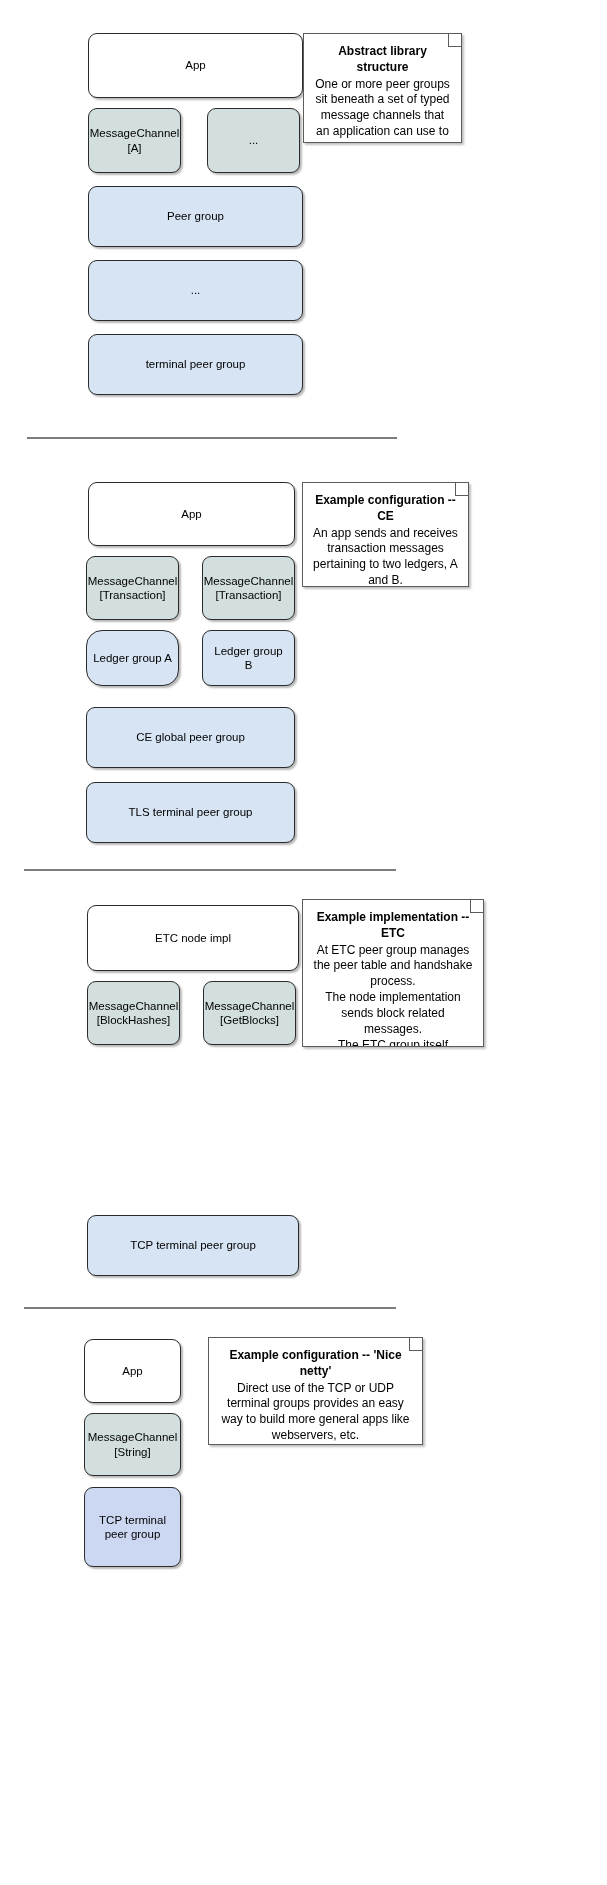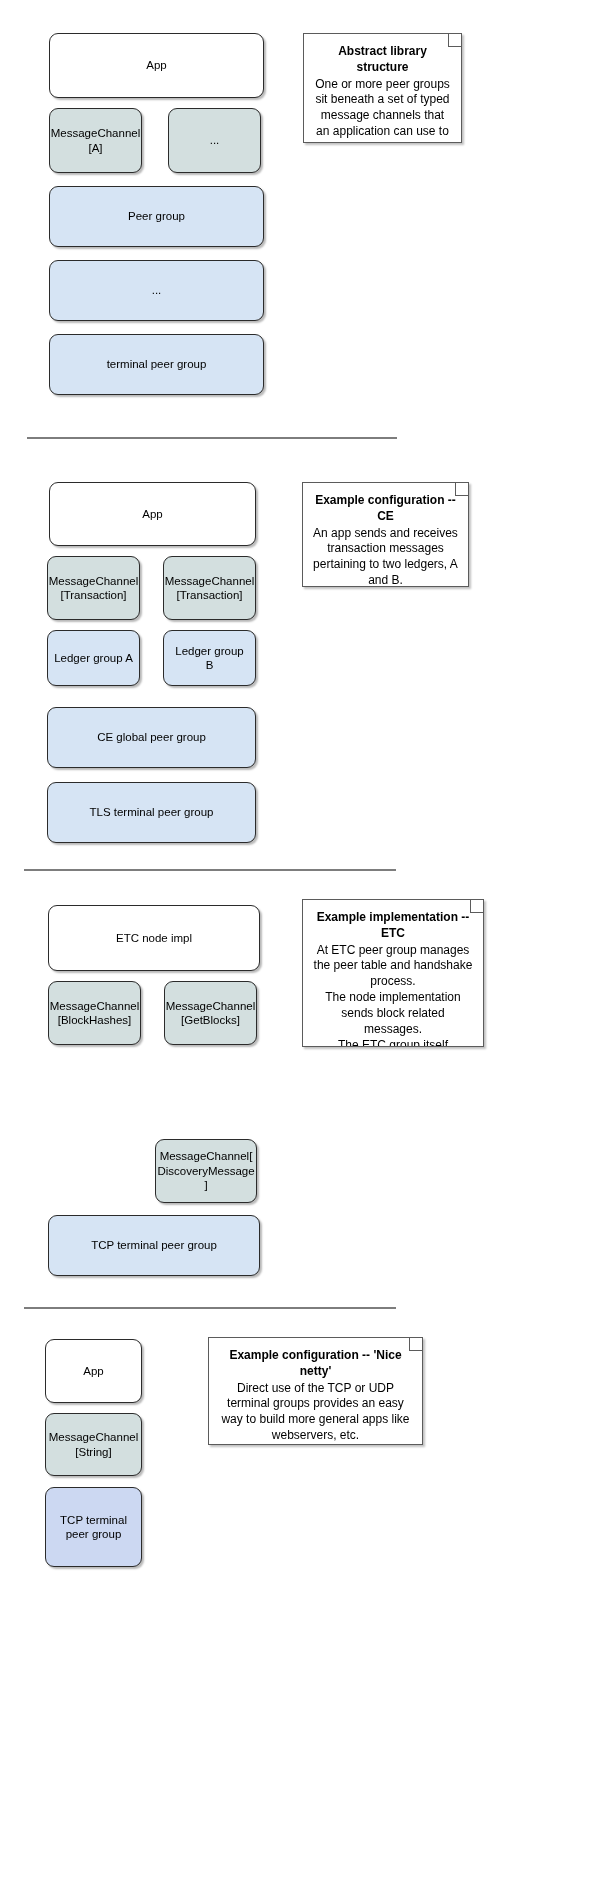--- a/index.html
+++ b/index.html
@@ -30,20 +30,21 @@
     border: 1.6px solid #2b2b2b;
     border-radius: 9px;
     display: flex;
     align-items: center;
     justify-content: center;
     text-align: center;
     font-size: 11.5px;
     line-height: 1.25;
     color: #000;
     box-shadow: 2px 2px 2px rgba(0,0,0,0.28);
+    margin-left: 39px;
   }
   .node span { display: block; padding: 0 6px; white-space: pre-line; }
 
   .fill-white   { background: #ffffff; }
   .fill-channel { background: #d3dfdf; }
   .fill-group   { background: #d6e4f4; }
   .fill-tcp     { background: #ccd8f2; }
 
   
   .note {
@@ -140,21 +141,21 @@
   <div class="node fill-channel" style="left:47px; top:556px; width:93px; height:64px;">
     <span>MessageChannel
 [Transaction]</span>
   </div>
 
   <div class="node fill-channel" style="left:163px; top:556px; width:93px; height:64px;">
     <span>MessageChannel
 [Transaction]</span>
   </div>
 
-  <div class="node fill-group" style="left:47px; top:630px; width:93px; height:56px;">
+  <div class="node fill-group" style="left:47px; top:630px; width:93px; height:56px;border-radius:16px;">
     <span>Ledger group A</span>
   </div>
 
   <div class="node fill-group" style="left:163px; top:630px; width:93px; height:56px;">
     <span>Ledger group B</span>
   </div>
 
   <div class="node fill-group" style="left:47px; top:707px; width:209px; height:61px;">
     <span>CE global peer group</span>
   </div>
@@ -180,25 +181,20 @@
     <span>MessageChannel
 [BlockHashes]</span>
   </div>
 
   <div class="node fill-channel" style="left:164px; top:981px; width:93px; height:64px;">
     <span>MessageChannel
 [GetBlocks]</span>
   </div>
 
 
-  <div class="node fill-channel" style="left:155px; top:1139px; width:102px; height:64px;">
-    <span>MessageChannel[
-DiscoveryMessage
-]</span>
-  </div>
 
   <div class="node fill-group" style="left:48px; top:1215px; width:212px; height:61px;">
     <span>TCP terminal peer group</span>
   </div>
 
   <div class="note" style="left:302px; top:899px; width:182px; height:148px;">
     <div class="fold-cover"></div>
     <div class="fold"></div>
     <span class="note-title">Example implementation -- ETC</span>
     <span class="note-body">At ETC peer group manages the peer table and handshake process.

